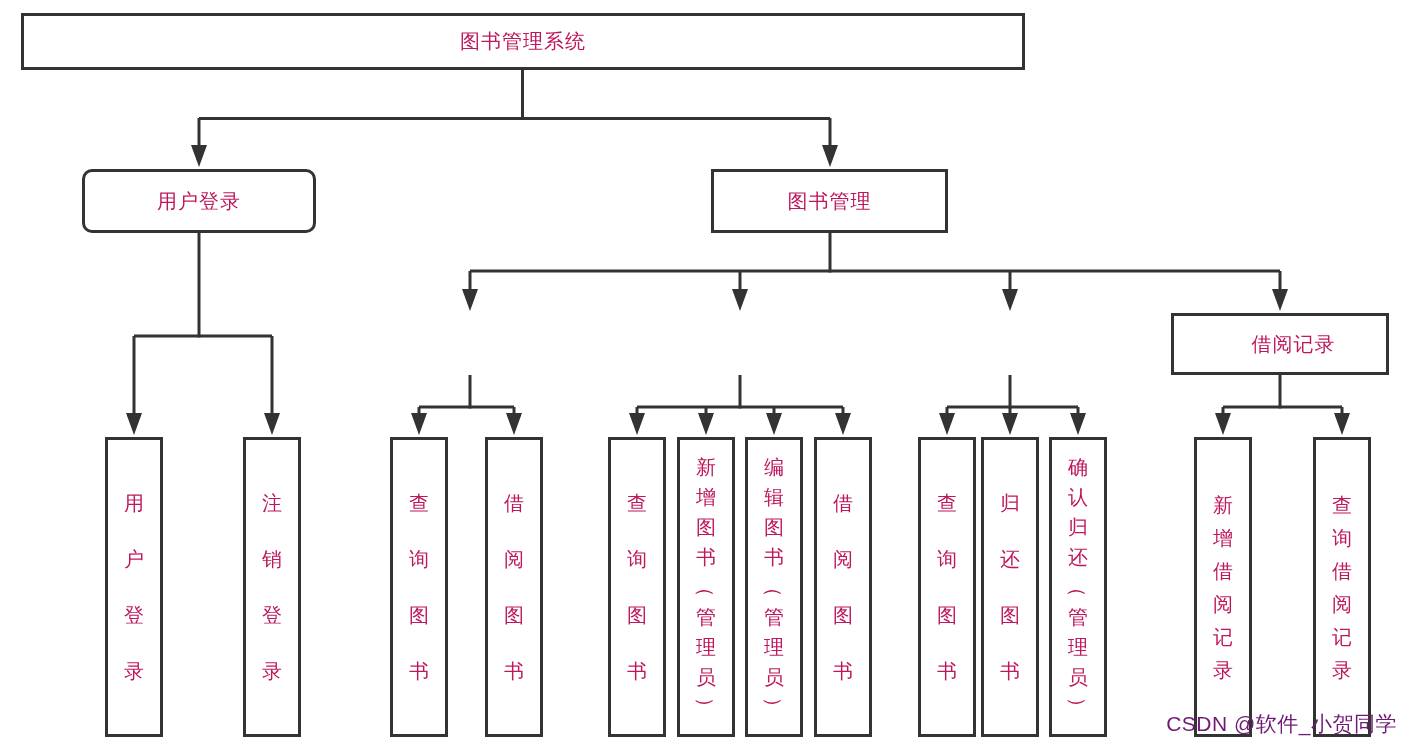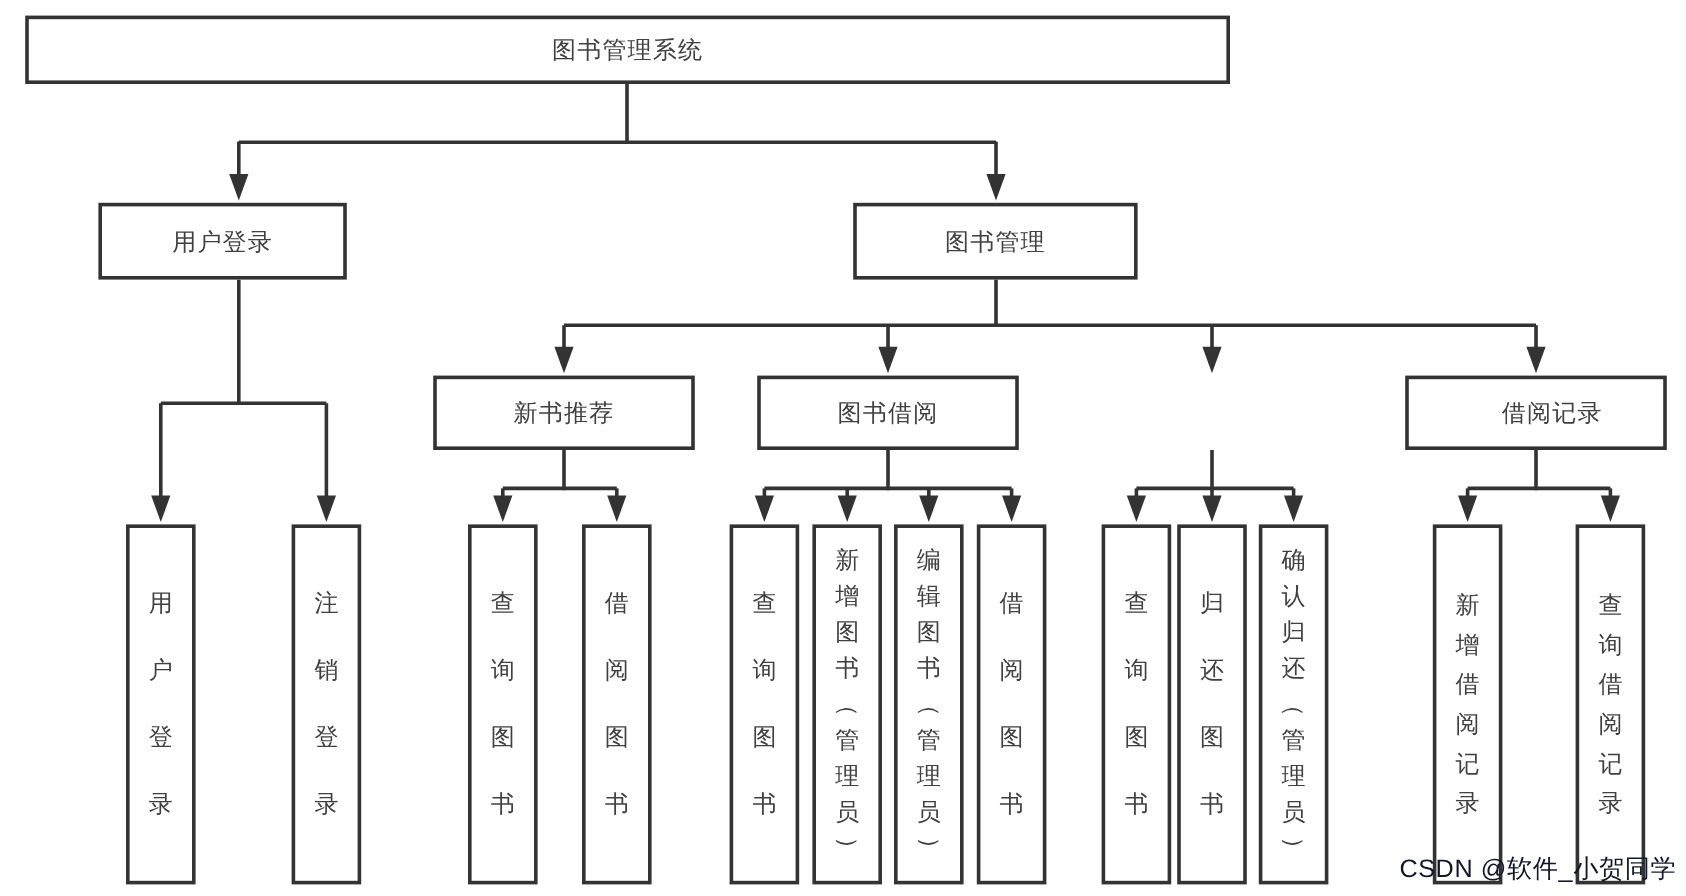--- a/index.html
+++ b/index.html
@@ -4,27 +4,27 @@
 <style>
   * { margin:0; padding:0; box-sizing:border-box; }
   html,body { background:#ffffff; }
   body { font-family:"Liberation Sans","DejaVu Sans",sans-serif; }
   .diagram {
     position:relative; width:1405px; height:747px; background:#ffffff; overflow:hidden;
   }
   .wires { position:absolute; left:0; top:0; z-index:1; }
   .box {
     position:absolute; z-index:2; background:#ffffff;
-    border:3px solid #333333; color:#404040;
+    border:3px solid #333333; color:#be185d;
     display:flex; align-items:center; justify-content:center;
     font-size:20px; letter-spacing:1px; text-align:center;
   }
   
   .n-root { left:21px;  top:13px;  width:1004px; height:57px; }
-  .n-l2a  { left:82px;  top:169px; width:207px;  height:64px; }
+  .n-l2a  { left:82px;  top:169px; width:234px;  height:64px;border-radius:10px; }
   .n-l2b  { left:711px; top:169px; width:237px;  height:64px; }
   .n-l3a  { left:361px; top:313px; width:218px;  height:62px; }
   .n-l3b  { left:631px; top:313px; width:218px;  height:62px; }
   .n-l3c  { left:901px; top:313px; width:218px;  height:62px; }
   .n-l3d  { left:1171px;top:313px; width:218px;  height:62px;padding-left:27px; }
   
   .vbox {
     top:437px; width:58px; height:300px; letter-spacing:0;
     flex-direction:column;
   }
@@ -33,21 +33,21 @@
   .gap-a { gap:36px; }   
   .gap-b { gap:13px; }   
   .gap-c { gap:10px; }   
   .lf-a1 { left:105px; }  .lf-a2 { left:243px; }
   .lf-b1 { left:390px; }  .lf-b2 { left:485px; }
   .lf-c1 { left:608px; }  .lf-c2 { left:677px; }  .lf-c3 { left:745px; }  .lf-c4 { left:814px; }
   .lf-d1 { left:918px; }  .lf-d2 { left:981px; }  .lf-d3 { left:1049px; }
   .lf-e1 { left:1194px; } .lf-e2 { left:1313px; }
   .watermark {
     position:absolute; right:8px; bottom:9px; z-index:5;
-    font-size:21px; color:#0f172a; letter-spacing:0.5px; white-space:nowrap;
+    font-size:21px; color:#701a75; letter-spacing:0.5px; white-space:nowrap;
   }
 </style>
 </head>
 <body>
 
 <div class="diagram">
 
   <svg class="wires" width="1405" height="747" viewBox="0 0 1405 747" aria-hidden="true">
     <g stroke="#333333" stroke-width="3" fill="none">
 
@@ -112,22 +112,20 @@
       <polygon points="1215,413 1231,413 1223,435"></polygon>
       <polygon points="1334,413 1350,413 1342,435"></polygon>
     </g>
   </svg>
 
   <div class="box n-root">图书管理系统</div>
 
   <div class="box n-l2a">用户登录</div>
   <div class="box n-l2b">图书管理</div>
 
-  <div class="box n-l3a">新书推荐</div>
-  <div class="box n-l3b">图书借阅</div>
   <div class="box n-l3d">借阅记录</div>
 
   <div class="box vbox vtext gap-a lf-a1">
       <span>用</span>
       <span>户</span>
       <span>登</span>
       <span>录</span>
     </div>
   <div class="box vbox vtext gap-a lf-a2">
       <span>注</span>

